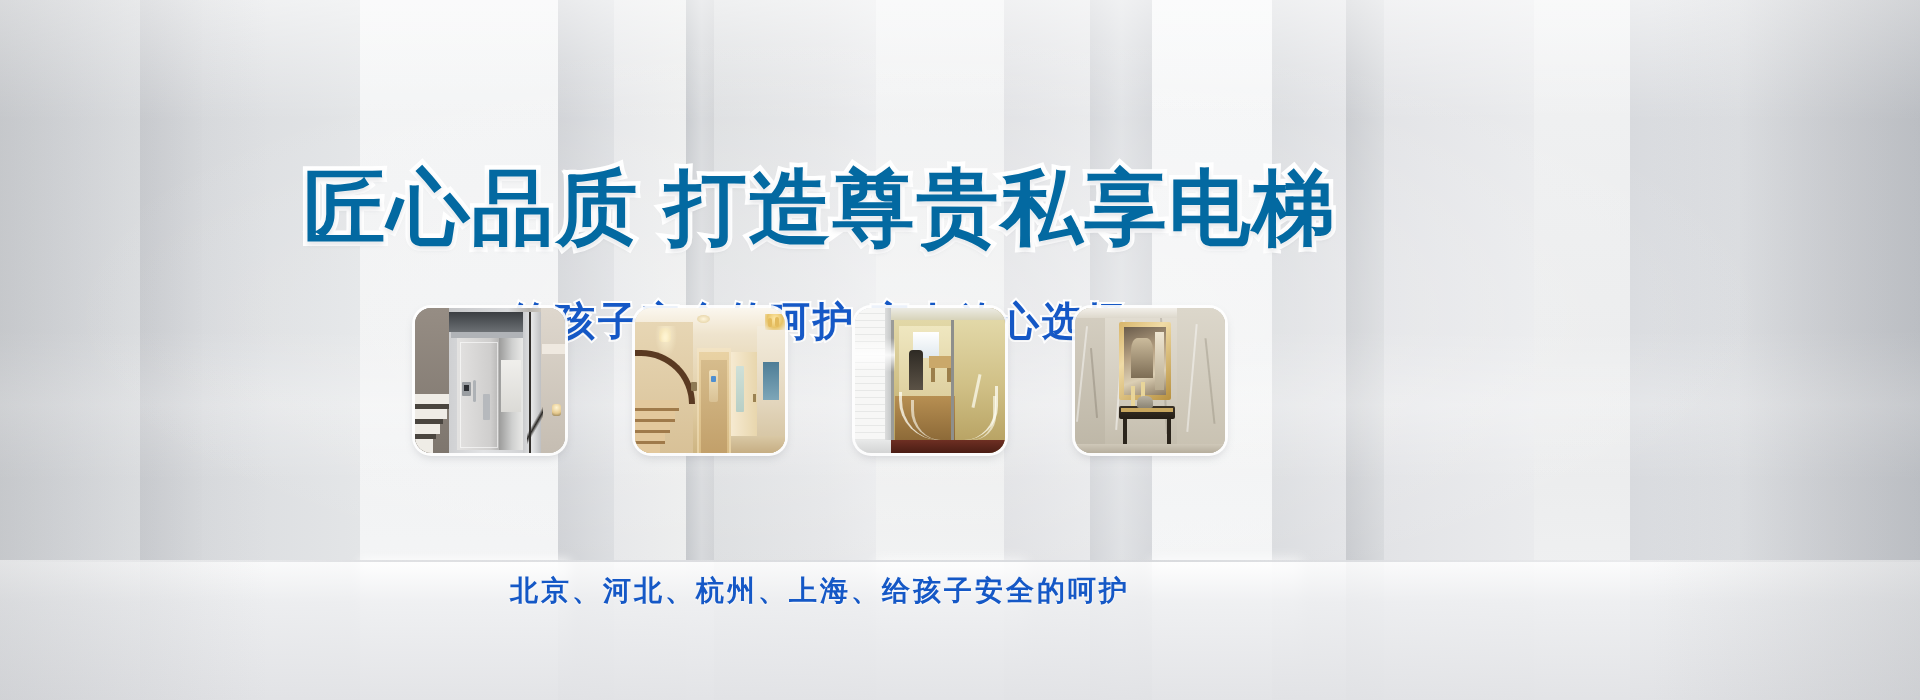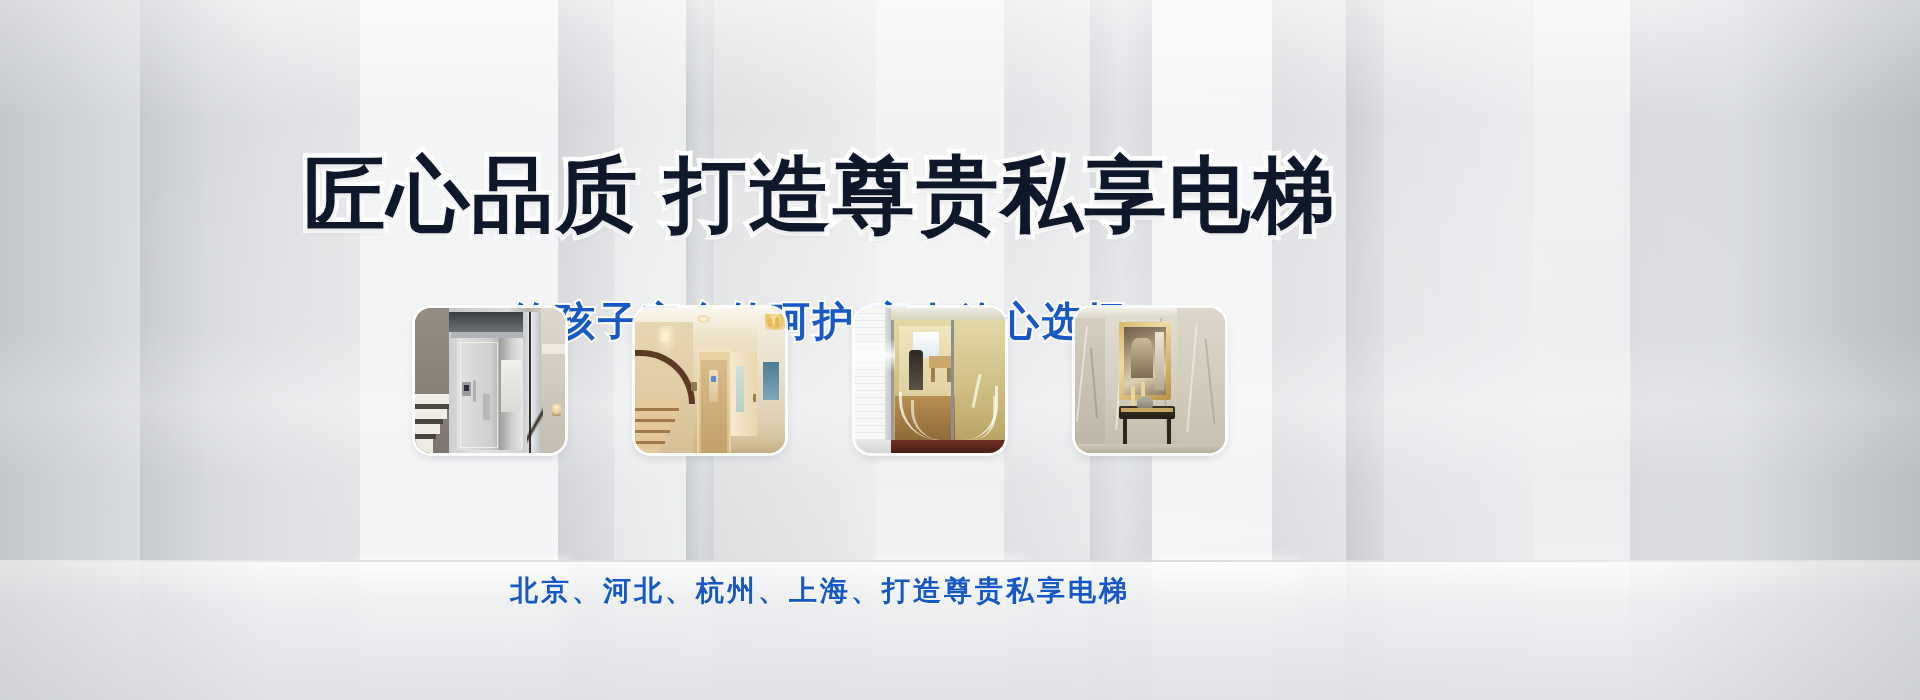--- a/index.html
+++ b/index.html
@@ -68,29 +68,29 @@
     position: absolute;
     left: 0;
     top: 0;
     width: 1920px;
     height: 700px;
     z-index: 30;
   }
 
   .headline {
     position: absolute;
-    top: 88px;
+    top: 101px;
     left: 0;
     width: 1640px;
     text-align: center;
     font-size: 82px;
     line-height: 1.28;
     font-weight: bold;
     letter-spacing: 2px;
-    color: #0f172a;
+    color: #0369a1;
     white-space: nowrap;
     -webkit-text-stroke: 9px #ffffff;
     paint-order: stroke fill;
     text-shadow:
        0 0 2px rgba(255,255,255,.95),
        0 3px 5px rgba(120,125,135,.22);
   }
 
   .subhead {
     position: absolute;
@@ -356,16 +356,16 @@
           <div class="tp" style="left:102px;top:0;width:48px;height:145px;background:linear-gradient(180deg,#dcd7cb 0%,#c8c1b1 100%);"></div>
           <div class="tp" style="left:116px;top:16px;width:2px;height:108px;background:rgba(255,255,255,.45);transform:rotate(5deg);"></div>
           <div class="tp" style="left:134px;top:30px;width:2px;height:86px;background:rgba(125,118,104,.3);transform:rotate(-6deg);"></div>
 
           <div class="tp" style="left:0;top:136px;width:150px;height:9px;background:linear-gradient(180deg,#cfc8b9 0%,#b6ae9d 100%);"></div>
         </div>
       </div>
 
     </div>
 
-    <div class="footline">北京、河北、杭州、上海、打造尊贵私享电梯</div>
+    <div class="footline">北京、河北、杭州、上海、给孩子安全的呵护</div>
 
   </div>
 </div>
 
 </body></html>

